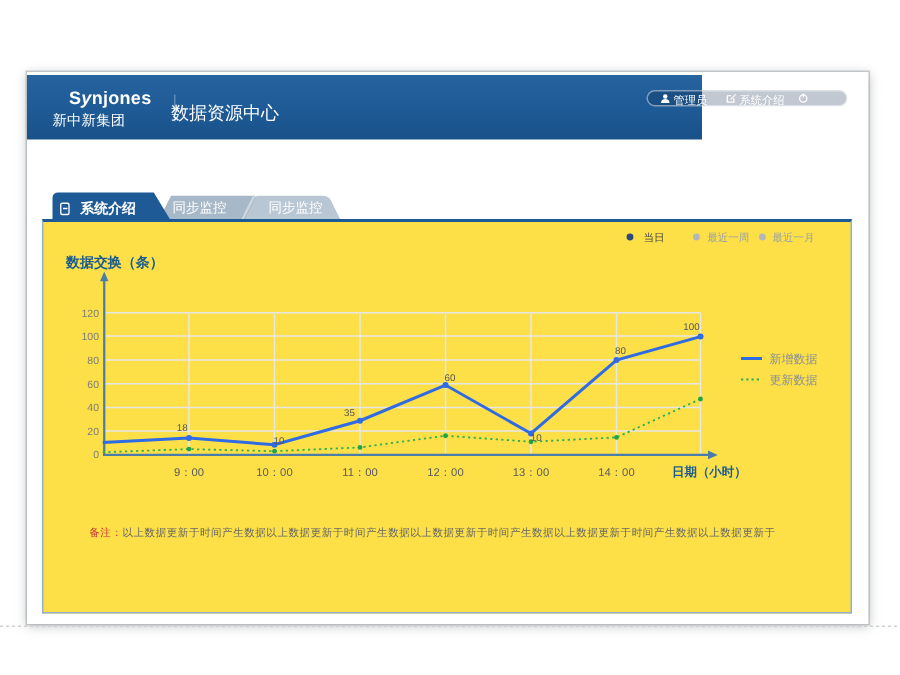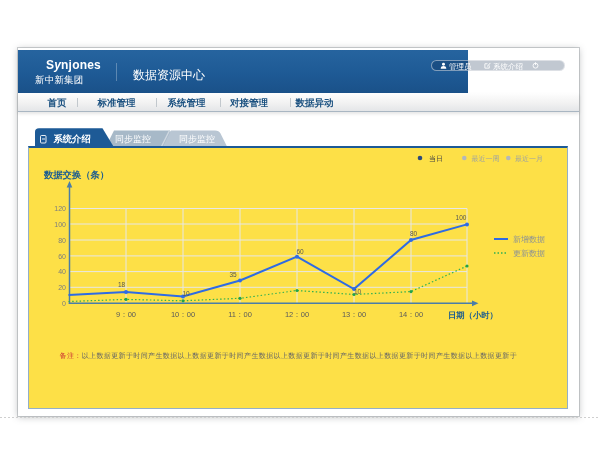--- a/index.html
+++ b/index.html
@@ -21,21 +21,21 @@
   }
   #logo-cn {
     position:absolute; left:17px; top:23.5px; color:#ffffff;
     font-size:9.5px; font-weight:normal; letter-spacing:0.2px;
   }
   #logo-sep {
     position:absolute; left:98px; top:13px; width:1px; height:18px;
     background:rgba(255,255,255,0.28);
   }
   #sys-title {
-    position:absolute; left:115px; top:17px; color:#ffffff; font-size:12px;
+    position:absolute; left:96px; top:17px; color:#ffffff; font-size:12px;
   }
   #userpill {
     position:absolute; left:413px; top:9.5px; width:134px; height:11px;
     border:1px solid rgba(255,255,255,0.45); border-radius:6px;
     background:rgba(8,35,70,0.25);
     color:#ffffff; font-size:7.5px;
   }
   .pitem { position:absolute; top:1.5px; white-space:nowrap;text-align:right; }
   .picon { position:absolute; top:1.5px; }
   #nav {
@@ -77,31 +77,20 @@
             <path d="M1 2 h3 M1 2 v5 h5 v-3" stroke="#fff" stroke-width="1" fill="none"></path>
             <path d="M3.2 4.8 L7 0.8 L7.6 1.4 L3.8 5.4 Z" fill="#fff"></path>
           </svg>
         <span class="pitem" style="left:61px;">系统介绍</span>
         <svg class="picon" style="left:100px;" width="7" height="7" viewBox="0 0 8 8">
             <circle cx="4" cy="4.2" r="2.8" stroke="#fff" stroke-width="1" fill="none"></circle>
             <rect x="3.5" y="0.4" width="1" height="3" fill="#fff"></rect>
           </svg>
         <span class="pitem" style="left:109px;margin-left:45px;">退出</span>
       </div>
-    </div>
-    <div id="nav">
-      <div class="navitem" style="left:29.5px;">首页</div>
-      <div class="navsep" style="left:59px;"></div>
-      <div class="navitem" style="left:79.5px;">标准管理</div>
-      <div class="navsep" style="left:138px;"></div>
-      <div class="navitem" style="left:149.5px;">系统管理</div>
-      <div class="navsep" style="left:202px;"></div>
-      <div class="navitem" style="left:212px;">对接管理</div>
-      <div class="navsep" style="left:272px;"></div>
-      <div class="navitem" style="left:277.5px;">数据异动</div>
     </div>
     <svg id="tabsvg" width="230" height="19" viewBox="0 0 230 19">
 
       <path d="M88 18.5 L96 2.5 L152 2.5 L160.5 18.5 Z" fill="#a7b9c8"></path>
 
       <path d="M145 18.5 L153 2.5 L197 2.5 Q201 2.5 202.5 5.5 L209 18.5 Z" fill="#b9c6d3"></path>
       <path d="M143.5 18.5 L151.5 2.5" stroke="#cfd8e0" stroke-width="1.4" fill="none"></path>
 
       <path d="M17 18.5 L17 4 Q17 0.3 21 0.3 L84.5 0.3 L95.5 18.5 Z" fill="#1d5a96"></path>
       <text x="35.5" y="13.8" font-size="9.3" font-weight="bold" fill="#ffffff" font-family="Liberation Sans">系统介绍</text>

